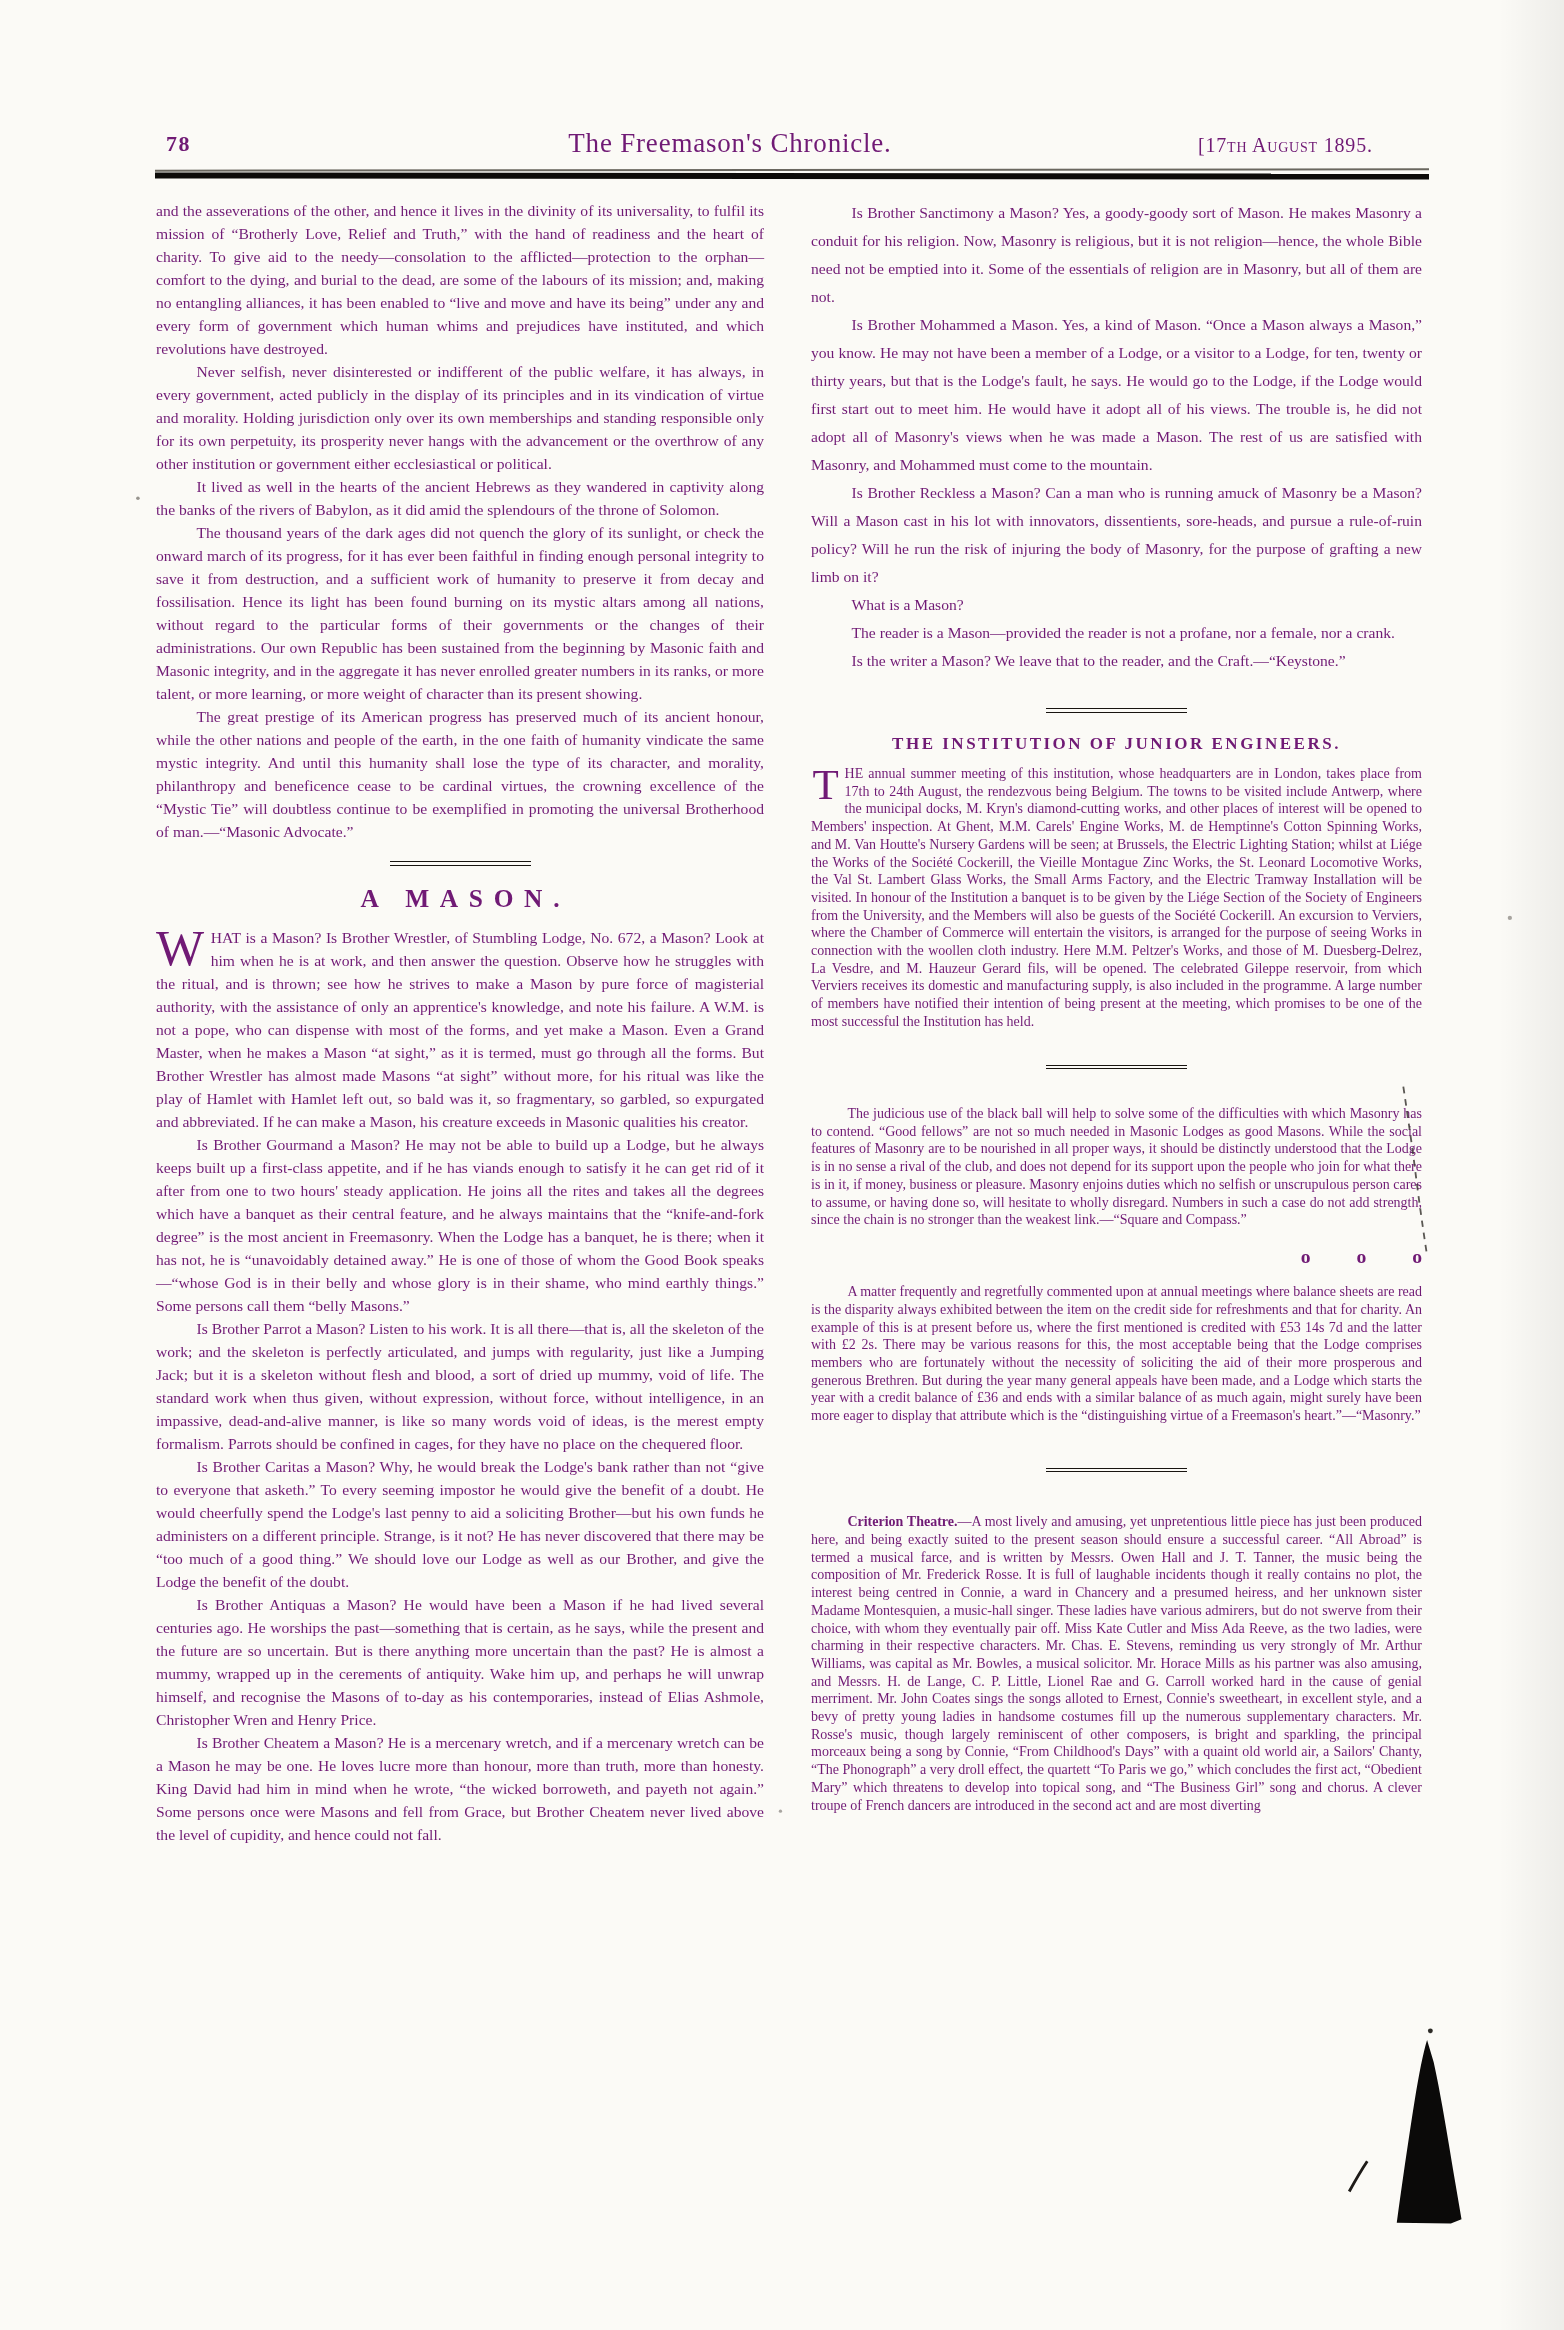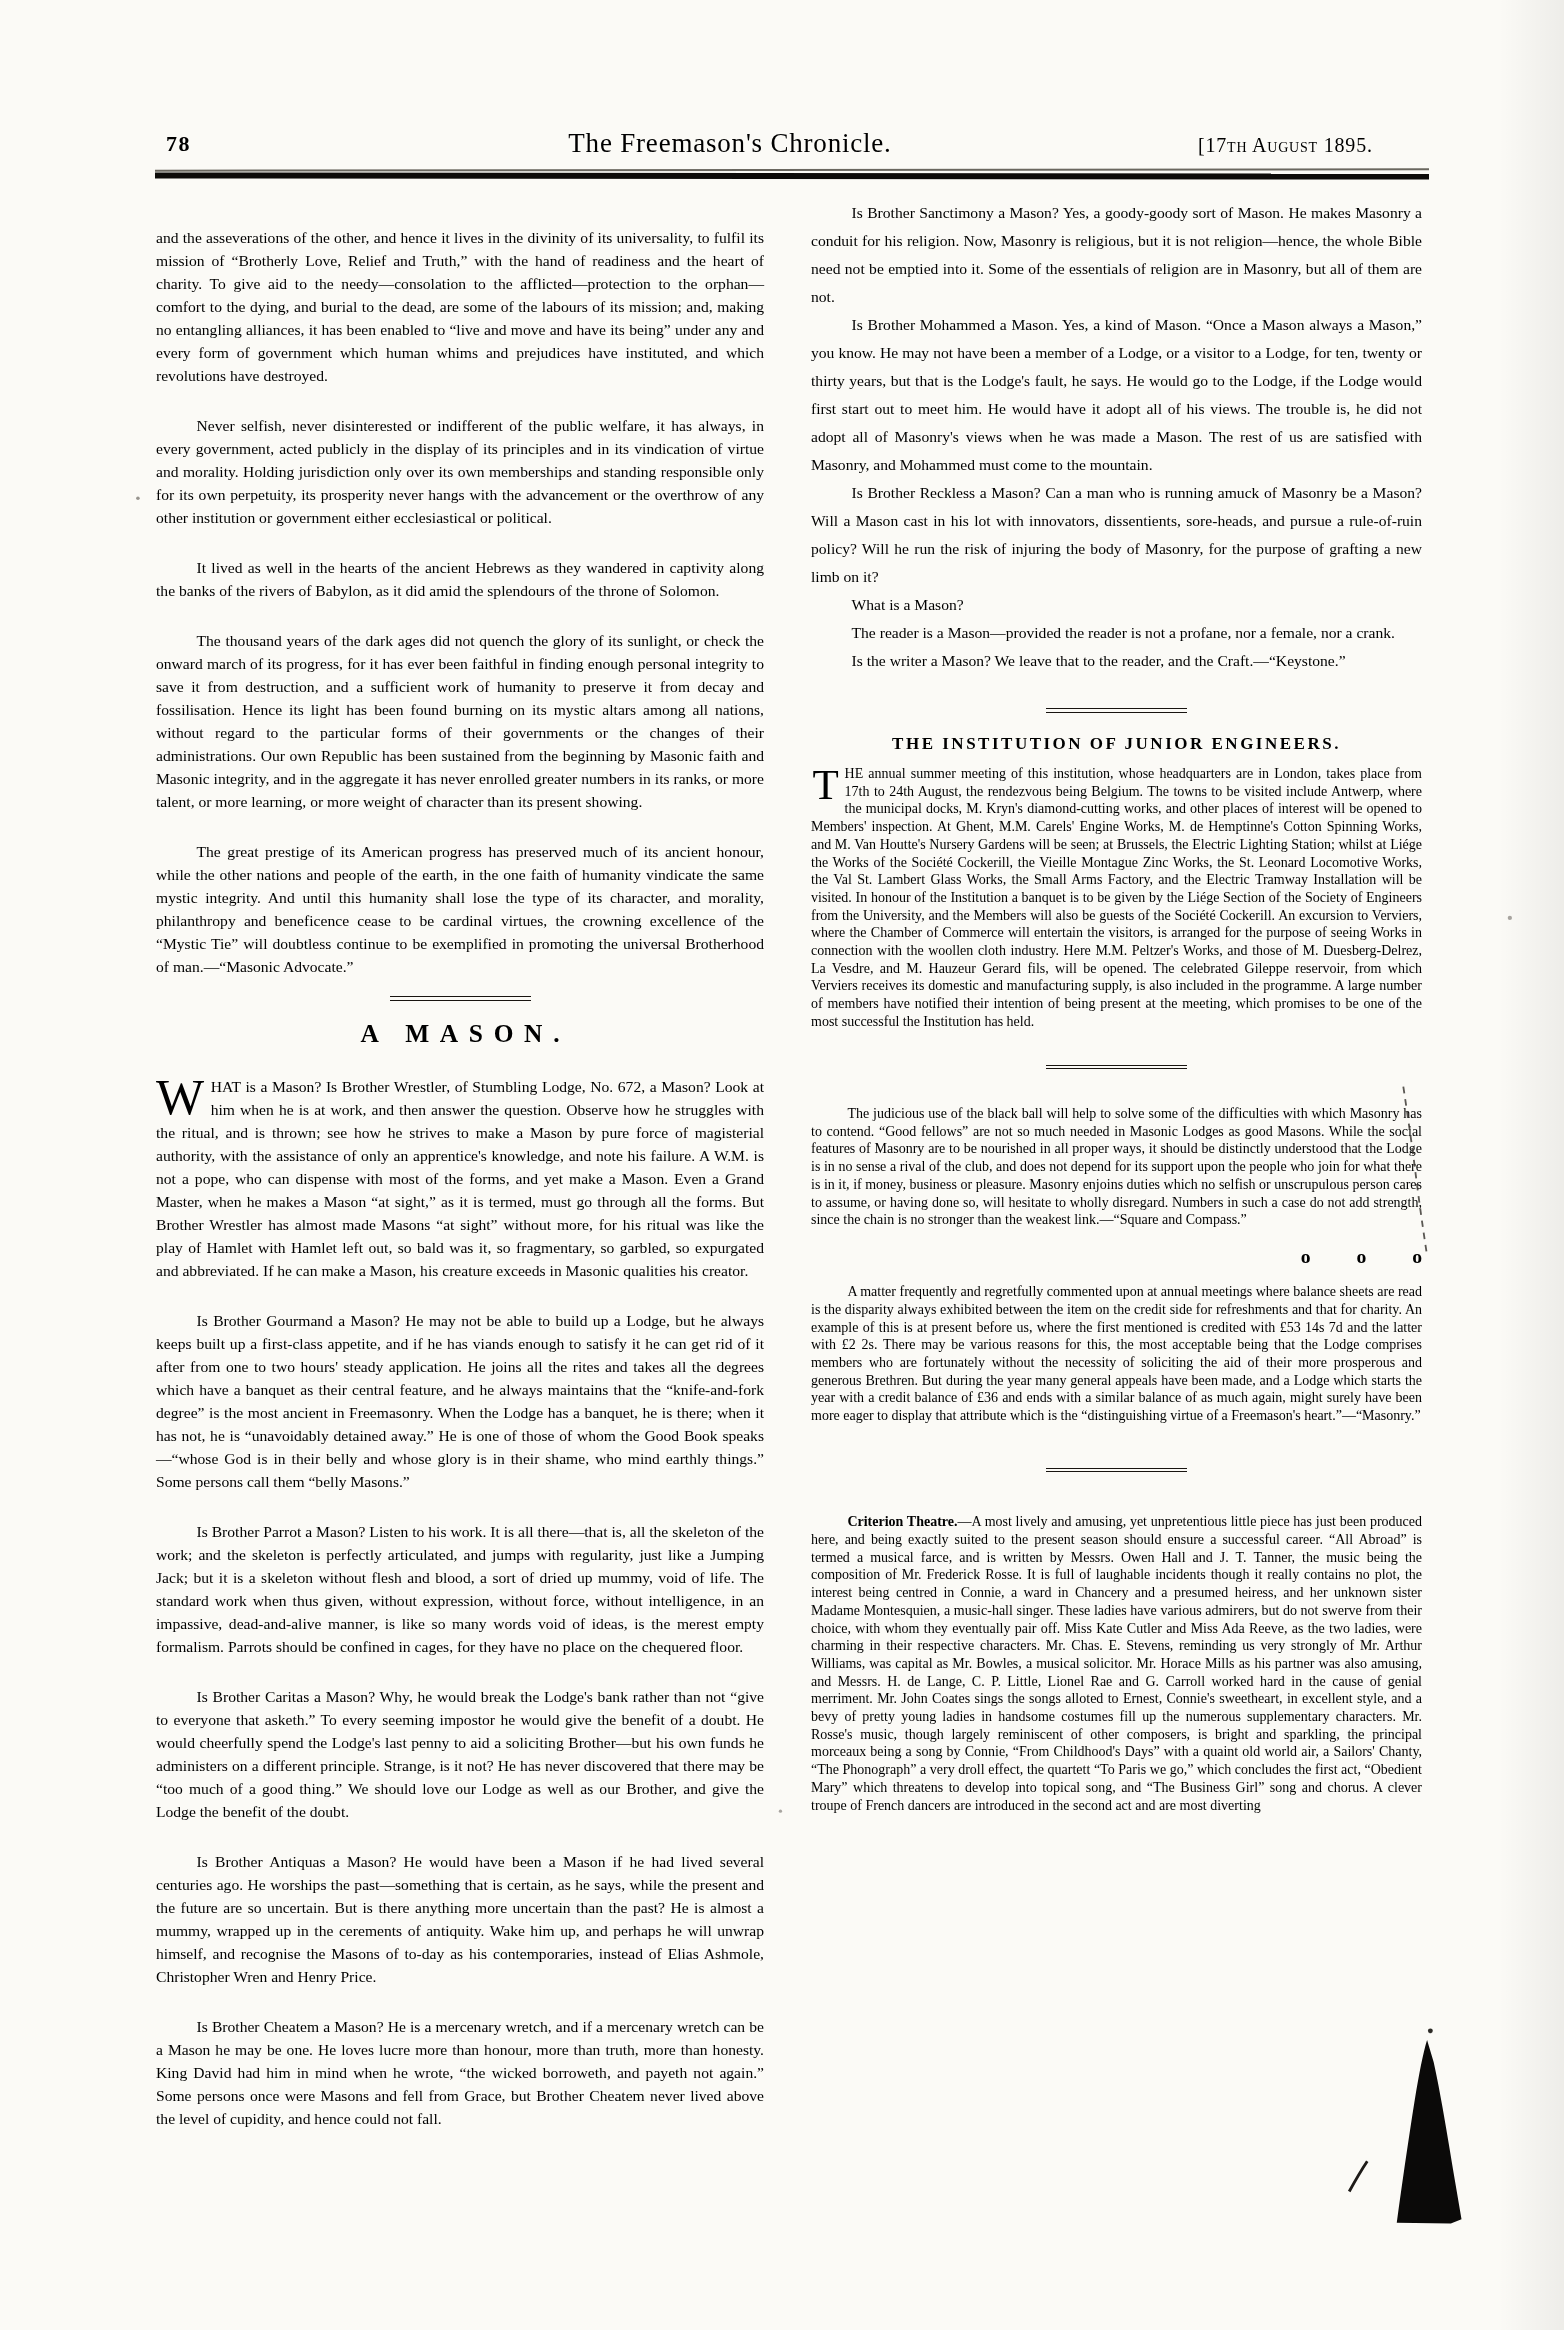--- a/index.html
+++ b/index.html
@@ -1,41 +1,41 @@
 <!DOCTYPE html>
 <html style="font-size:13px"><head>
 <meta charset="utf-8">
 <style>
   html,body{margin:0;padding:0;background:#e8e6e0;}
   .page{
     position:relative;
     width:1565px;height:2330px;
     background:#fbfaf6;
-    color:#000000;
+    color:#701a75;
     font-family:"Liberation Serif", serif;
     overflow:hidden;
   }
   .page::after{
     content:"";position:absolute;top:0;right:0;width:66px;height:100%;
     background:linear-gradient(to right, rgba(0,0,0,0), rgba(0,0,0,0.055));
     pointer-events:none;
   }
   
   .pagenum{position:absolute;left:166px;top:131px;font-size:22px;font-weight:bold;letter-spacing:1.6px;}
   .masthead-title{position:absolute;left:0;top:128px;width:1460px;text-align:center;font-size:27px;letter-spacing:0.8px;}
   .masthead-date{position:absolute;top:134px;left:1198px;font-size:20px;font-variant:small-caps;letter-spacing:0.8px;}
   .masthead-rule{position:absolute;left:155px;top:169px;width:1274px;height:11.5px;}
   .masthead-rule .thin{height:1.6px;background:#6a675f;transform:skewY(-0.06deg);}
   .masthead-rule .thick{height:5.7px;background:#0d0b09;margin-top:2.5px;transform:skewY(0.05deg);}
   
   .col{position:absolute;top:199px;}
   .col-left{left:156px;width:608px;}
   .col-right{left:811px;width:611px;}
   .col p{margin:0;text-align:justify;text-indent:2.6em;}
-  .col-left p{font-size:15.6px;line-height:23px;margin-top:27px;}
+  .col-left p{font-size:15.6px;line-height:23px;}
   .col-right p.rbody{font-size:15.6px;line-height:28px;}
   .col-right p.sm{font-size:14px;line-height:17.7px;}
   p.noind{text-indent:0;}
   
   .divider{width:141px;height:2.5px;margin:18px auto 0;
     border-top:1.6px solid #181410;border-bottom:0.8px solid #181410;}
   .h-mason{margin:18px 0 13px;text-align:center;font-size:25.4px;font-weight:bold;
     letter-spacing:10.7px;text-indent:10.7px;}
   .h-engineers{margin:21px 0 11.5px;text-align:center;
     font-family:Liberation Serif, serif;font-weight:bold;

